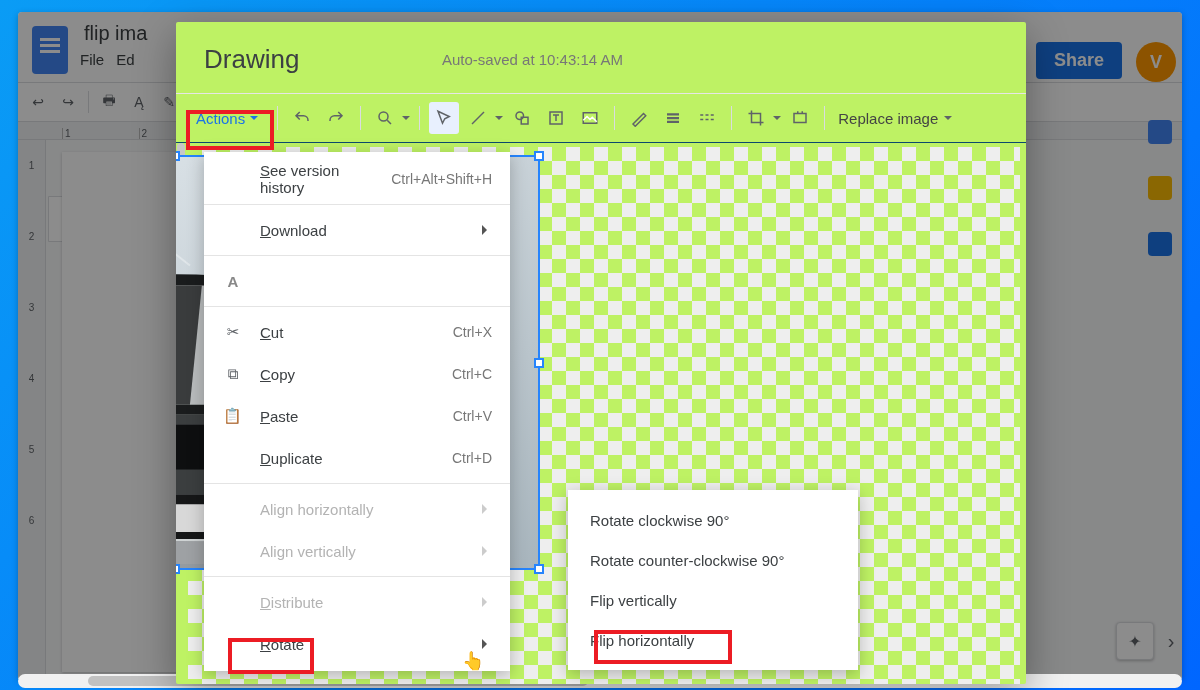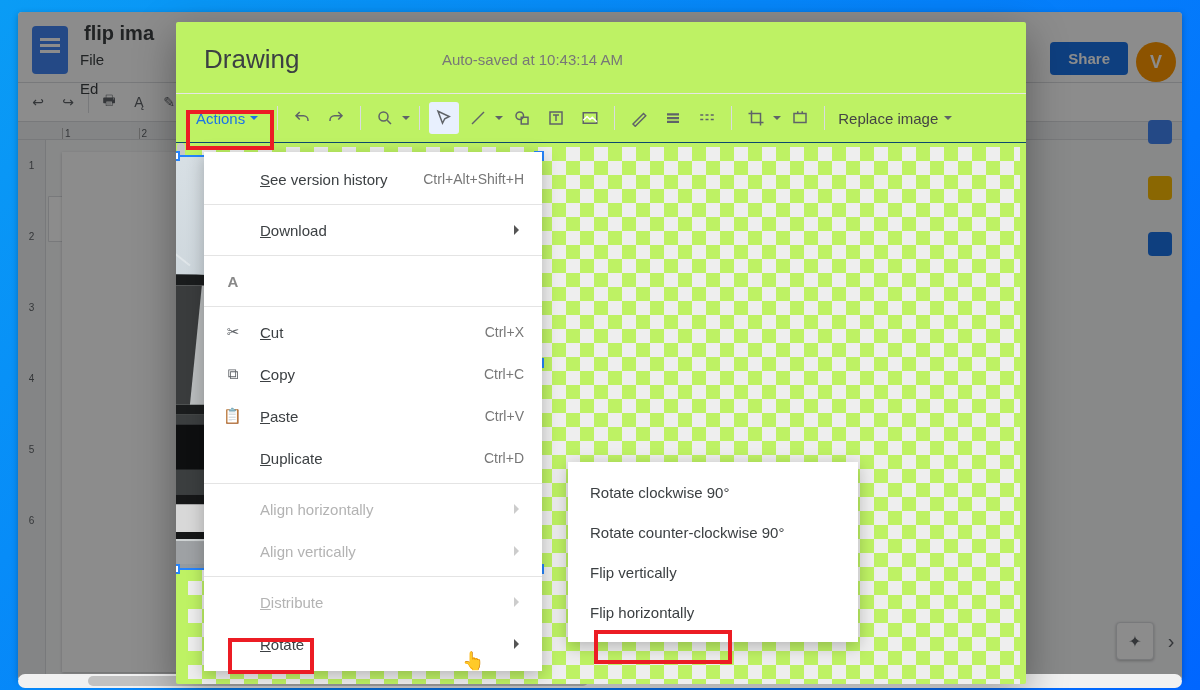--- a/index.html
+++ b/index.html
@@ -6,23 +6,23 @@
 html, body { width: 1200px; height: 690px; overflow: hidden; }
 
 .bg-gradient { position: absolute; inset: 0; background: linear-gradient(135deg,#0a9cf5,#0066ff); }
 .docs-shell { position:absolute; top:12px; left:18px; right:18px; bottom:10px; background:#fff; border-radius:4px; box-shadow:0 2px 6px rgba(0,0,0,.25); overflow:hidden;}
 .bg-dim { position:absolute; inset:0; background:rgba(0,0,0,.45); pointer-events:none; }
 
 
 .docs-header { position:relative; height:70px; padding:8px 14px; display:flex; align-items:flex-start; gap:12px;}
 .docs-logo { width:36px; height:48px; background:#4285f4; border-radius:4px; position:relative; margin-top:6px;}
 .docs-logo::after{content:"";position:absolute;left:8px;right:8px;top:12px;height:3px;background:#fff;box-shadow:0 6px 0 #fff,0 12px 0 #fff;}
-.doc-title { font-size:20px; color:#3c4043; padding:2px 4px;font-weight:bold;}
-.doc-menus { display:flex; gap:12px; font-size:15px; color:#3c4043; margin-top:4px;flex-direction:column;}
-.share-btn { position:absolute; top:30px; right:54px; background:#1a73e8; color:#fff; font-weight:600; font-size:15px; padding:8px 18px; border-radius:4px;}
+.doc-title { font-size:20px; color:#3c4043; padding:2px 4px;}
+.doc-menus { display:flex; gap:12px; font-size:15px; color:#3c4043; margin-top:4px;}
+.share-btn { position:absolute; top:30px; right:60px; background:#1a73e8; color:#fff; font-weight:600; font-size:18px; padding:8px 18px; border-radius:4px;}
 .avatar { position:absolute; top:30px; right:6px; width:40px; height:40px; border-radius:50%; background:#ff9800; color:#fff; display:flex; align-items:center; justify-content:center; font-size:18px; font-weight:600;}
 
 .docs-toolbar { height:40px; border-top:1px solid #dadce0; border-bottom:1px solid #dadce0; display:flex; align-items:center; gap:10px; padding:0 10px; color:#5f6368; font-size:14px;}
 .tb-icon{width:20px;height:20px;display:inline-flex;align-items:center;justify-content:center;}
 .tb-sep{width:1px;height:22px;background:#dadce0;}
 
 .ruler { height:18px; background:#f1f3f4; border-bottom:1px solid #dadce0; display:flex; align-items:flex-end; padding-left:44px; font-size:10px; color:#5f6368; gap:68px;}
 .ruler span{border-left:1px solid #bbb; padding-left:2px;}
 
 .docs-body { position:absolute; top:128px; left:0; right:0; bottom:0; background:#f8f9fa; }
@@ -72,33 +72,33 @@
   background-position:0 0,0 14px,14px -14px,-14px 0;
   margin:4px 6px 0 2px;}
 .sel-box{position:absolute;left:-378px;top:8px;width:730px;height:415px;border:2px solid #2684fc;}
 .sel-h{position:absolute;width:10px;height:10px;background:#fff;border:2px solid #2684fc;} .sh-tr{right:-6px;top:-6px;} .sh-br{right:-6px;bottom:-6px;}
 .sh-t{left:50%;top:-6px;margin-left:-5px;} .sh-b{left:50%;bottom:-6px;margin-left:-5px;} .sh-r{right:-6px;top:50%;margin-top:-5px;}
 .car-img{position:absolute;left:0;top:0;right:0;bottom:0;overflow:hidden;}
 .car-svg{width:100%;height:100%;}
 
 
 .menu{position:absolute;background:#fff;box-shadow:0 4px 16px rgba(0,0,0,.25);font-size:15px;color:#3c4043;padding:6px 0;z-index:30;}
-.actions-menu{left:204px;top:152px;width:338px;}
+.actions-menu{left:204px;top:152px;width:306px;}
 .menu-row{display:flex;align-items:center;height:42px;padding:0 18px;gap:16px;cursor:pointer;}
 .menu-row.disabled{color:#b3b3b3;cursor:default;justify-content:center;}
 .mi-icon{width:22px;display:flex;justify-content:center;color:#5f6368;}
 .menu-row.disabled .mi-icon{color:#ccc;}
 .mi-label{flex:1;}
 .mi-sc{color:#777;font-size:14px;}
 .mi-arrow{border:5px solid transparent;border-left-color:#555;}
 .menu-row.disabled .mi-arrow{border-left-color:#ccc;}
 .menu-sep{height:1px;background:#e4e4e4;margin:4px 0;}
 .ul{text-decoration:underline;}
 
-.rotate-menu{left:568px;top:462px;width:290px;padding:10px 0;}
+.rotate-menu{left:568px;top:490px;width:290px;padding:10px 0;}
 .rotate-menu .menu-row{height:40px;padding:0 22px;}
 
 .cursor-hand{position:absolute;left:462px;top:650px;font-size:18px;color:#333;z-index:40;}
 
 .box-actions{position:absolute;left:186px;top:110px;width:88px;height:40px;z-index:35;}
 .box-rotate{position:absolute;left:228px;top:638px;width:86px;height:36px;z-index:35;}
 .box-flipv{position:absolute;left:594px;top:630px;width:138px;height:34px;z-index:35;}
 </style>
 </head>
 <body>

